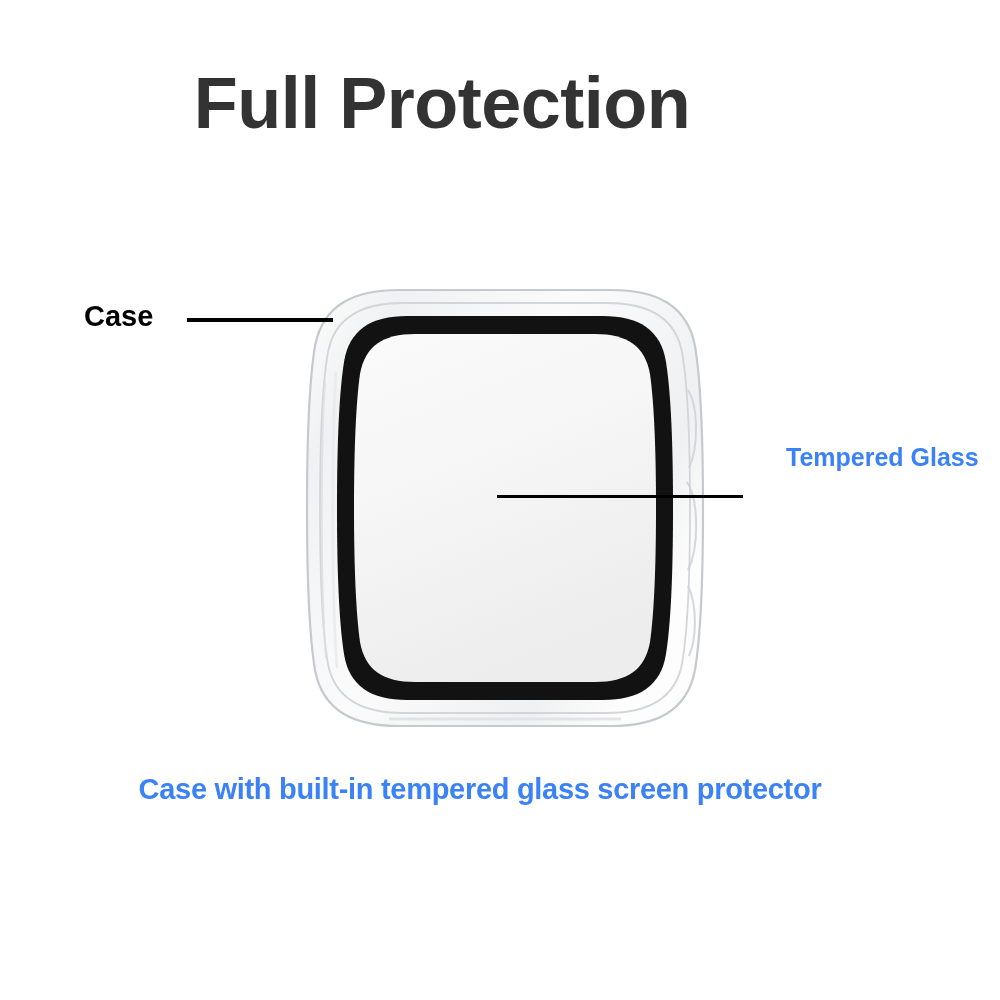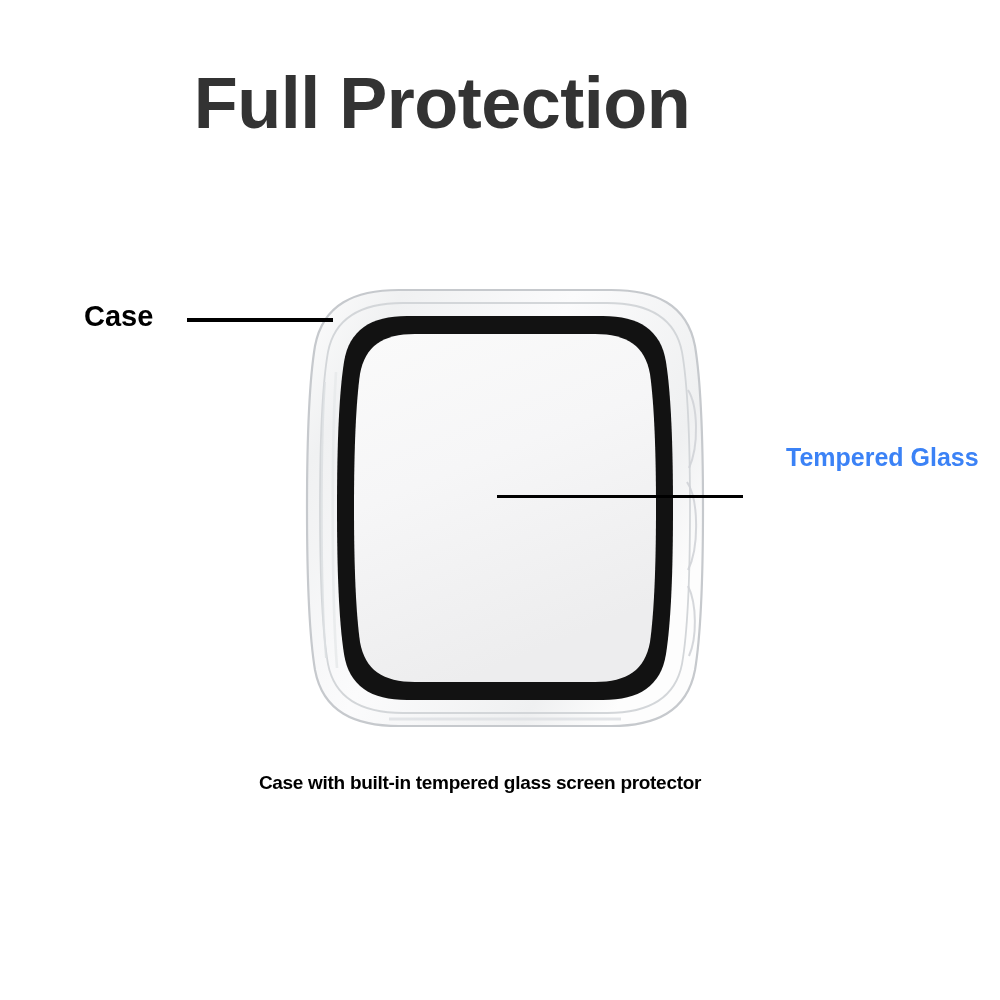--- a/index.html
+++ b/index.html
@@ -95,23 +95,23 @@
   }
   .callout-glass-label span { display: block; }
 
   
   .caption {
     position: absolute;
     left: 0;
     top: 772px;
     width: 960px;
     text-align: center;
-    font-size: 19px;
-    font-weight: 700;
-    color: #000000;
+    font-size: 29px;
+    font-weight: 700;
+    color: #3b82f6;
     line-height: 1.2;
     letter-spacing: -0.3px;
     white-space: nowrap;
   }
 </style>
 </head>
 <body>
 
 <div class="canvas">
 

